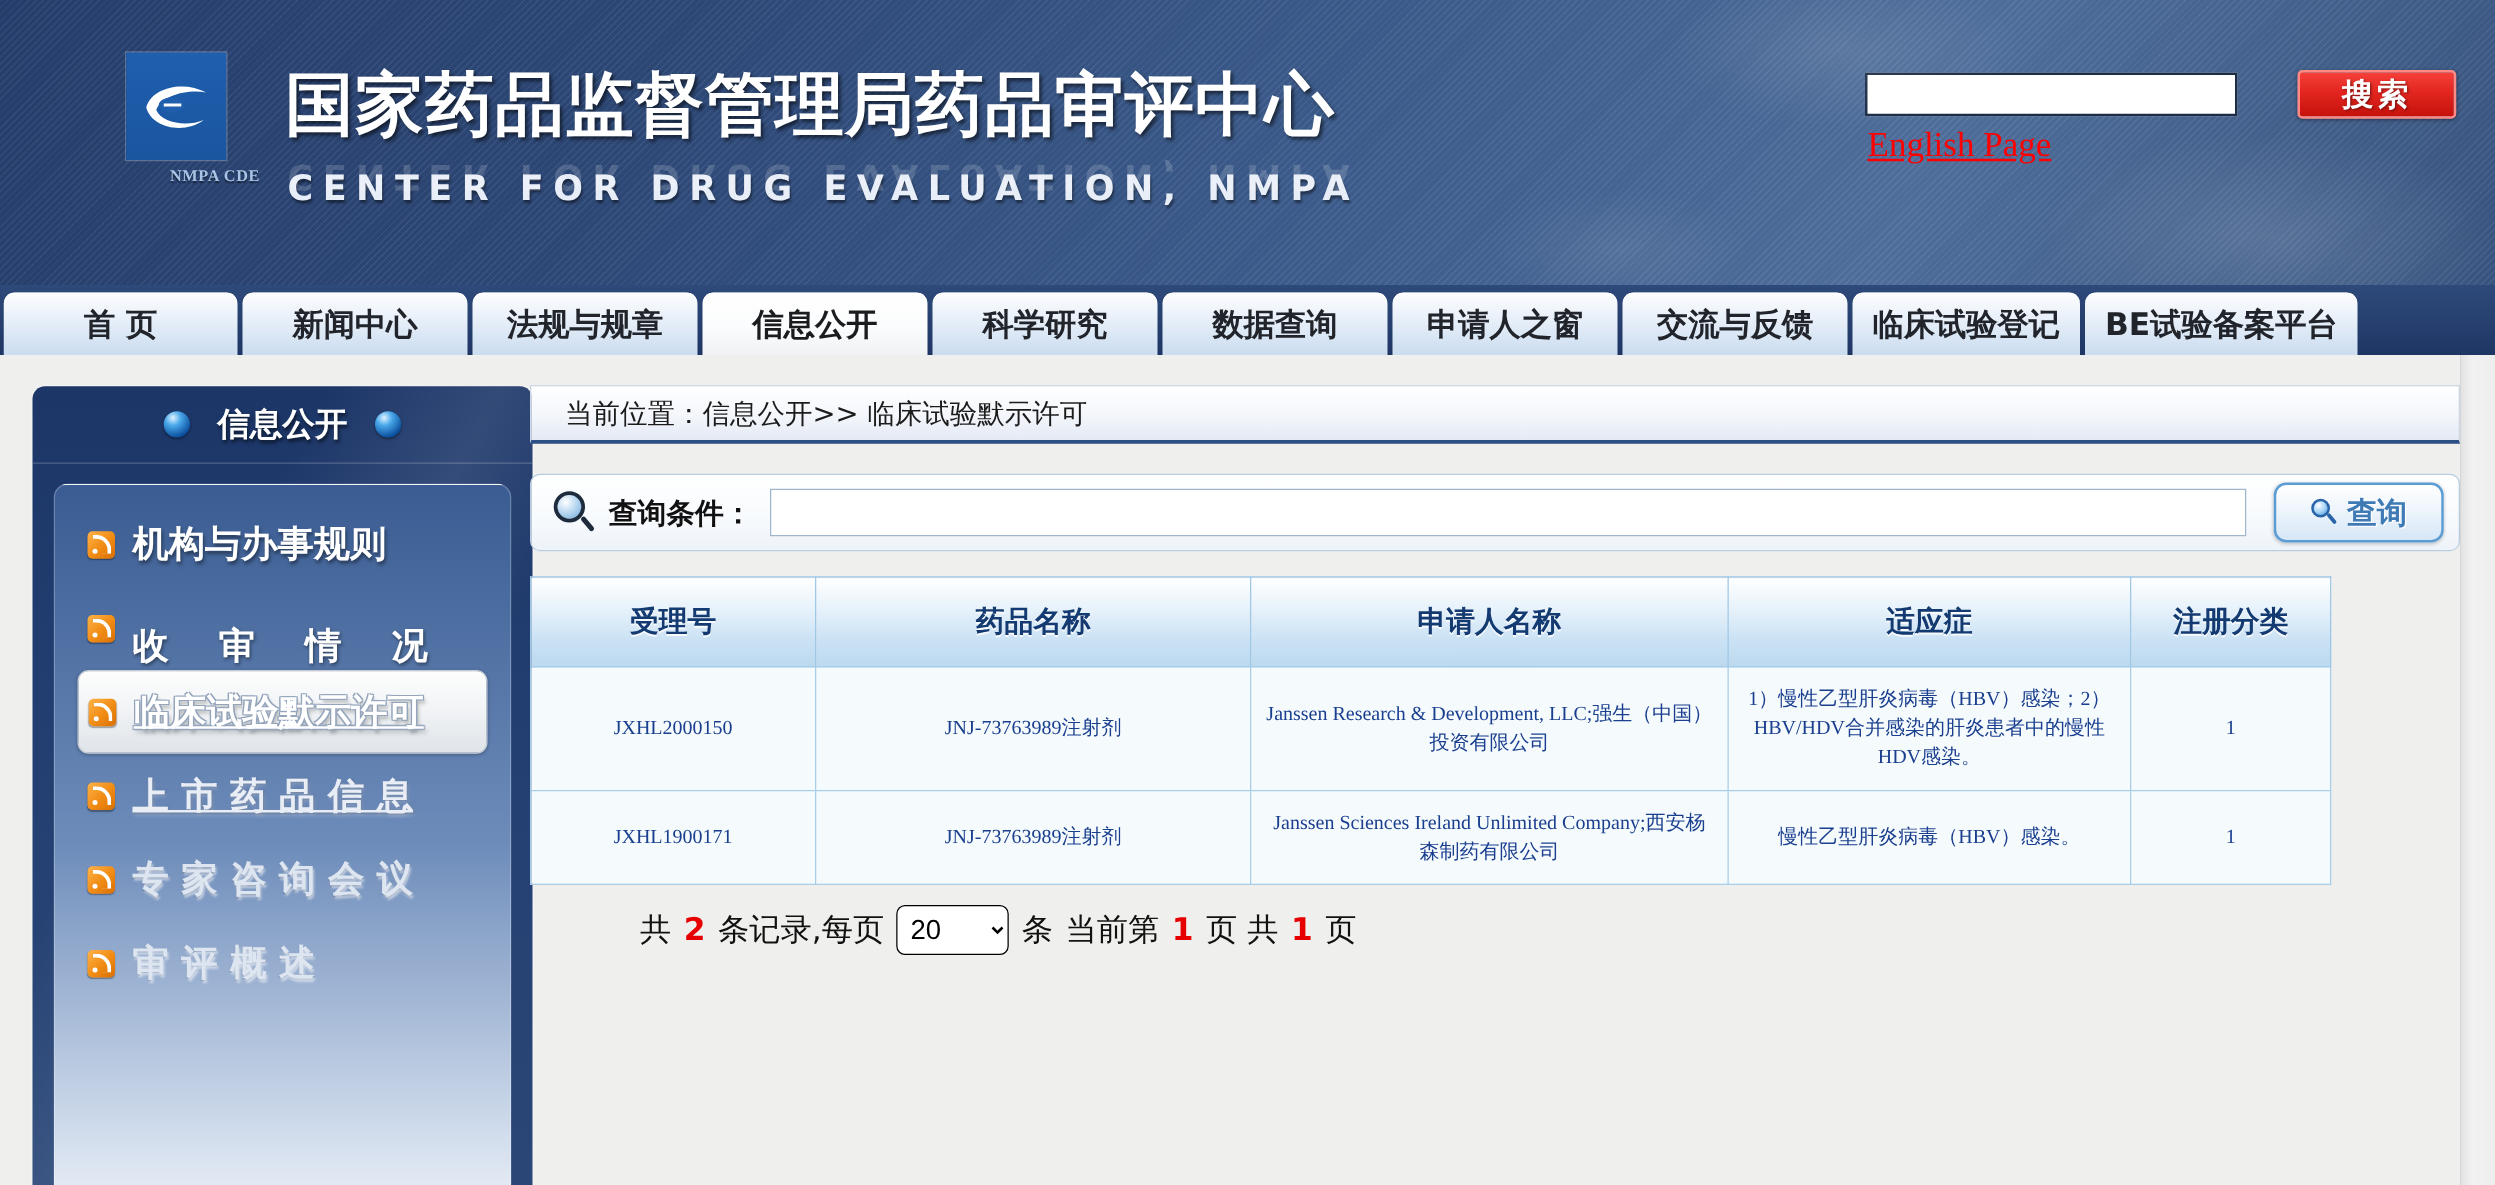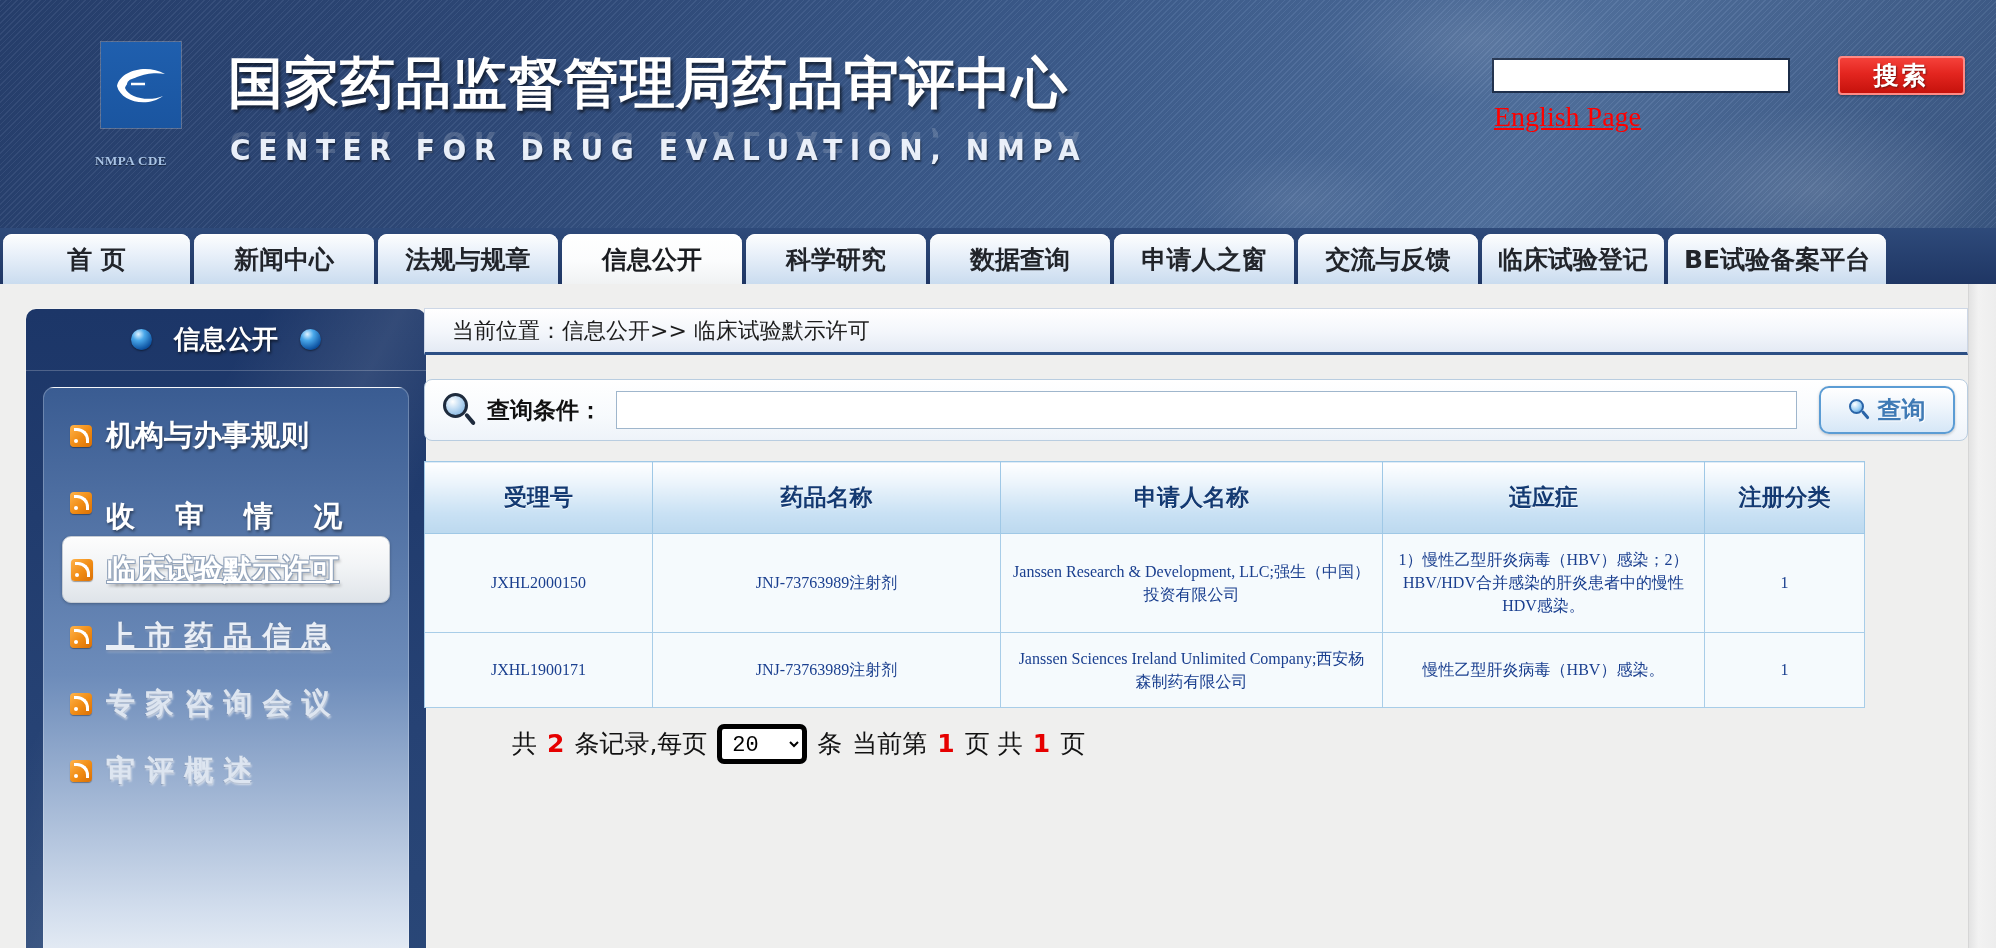--- a/index.html
+++ b/index.html
@@ -34,26 +34,25 @@
   }
 
   .logo-mark {
     position: absolute; left: 101px; top: 42px;
     width: 80px; height: 86px;
     background: linear-gradient(180deg, #1f5fae, #1a55a0);
     box-shadow: 0 0 0 1px rgba(255,255,255,0.25);
   }
   .logo-mark svg { position:absolute; left:6px; top:12px; }
   .logo-sub {
-    position: absolute; left: 95px; top: 133px;
-    width: 96px; text-align: left;
+    position: absolute; left: 112px; top: 133px;
+    width: 96px; text-align: right;
     color: #a9c4e6; font-size: 13px; font-weight: bold; letter-spacing: .5px;
     font-family: "Liberation Serif", serif;
     text-shadow: 0 1px 1px rgba(0,0,0,.5);
-    margin-top: 20px;
   }
 
   .brand-cn {
     position: absolute; left: 228px; top: 47px;
     font-size: 55px; font-weight: bold; color: #ffffff;
     letter-spacing: 1px; white-space: nowrap;
     font-family: "DejaVu Sans", sans-serif;
     text-shadow: 2px 3px 3px rgba(0,0,0,.55);
   }
   .brand-en {
@@ -355,22 +354,22 @@
   .pager {
     margin-top: 16px;
     display: flex; align-items: center; justify-content: flex-start;
     padding-left: 88px; gap: 10px;
     font-size: 25px; color: #111; font-weight: 500;
     font-family: "DejaVu Sans", sans-serif;
   }
   .pager .red { color: #e60000; font-weight: bold; }
   .pager select {
     font-size: 22px; padding: 3px 6px; height: 40px; width: 90px;
-    border: 5px solid #000000; border-radius: 7px; background: #fff;
-    font-family: Liberation Mono, monospace;
+    border: 1px solid #000000; border-radius: 7px; background: #fff;
+    font-family: Liberation Sans, sans-serif;
   }
 
   .right-rail {
     position: absolute; right: 0; top: 0; width: 28px; height: 100%;
     background: linear-gradient(90deg, #e3e3e3 0%, #f2f2f2 35%, #ededed 100%);
     border-left: 1px solid #d6d6d6;
   }
 </style>
 </head>
 <body>

